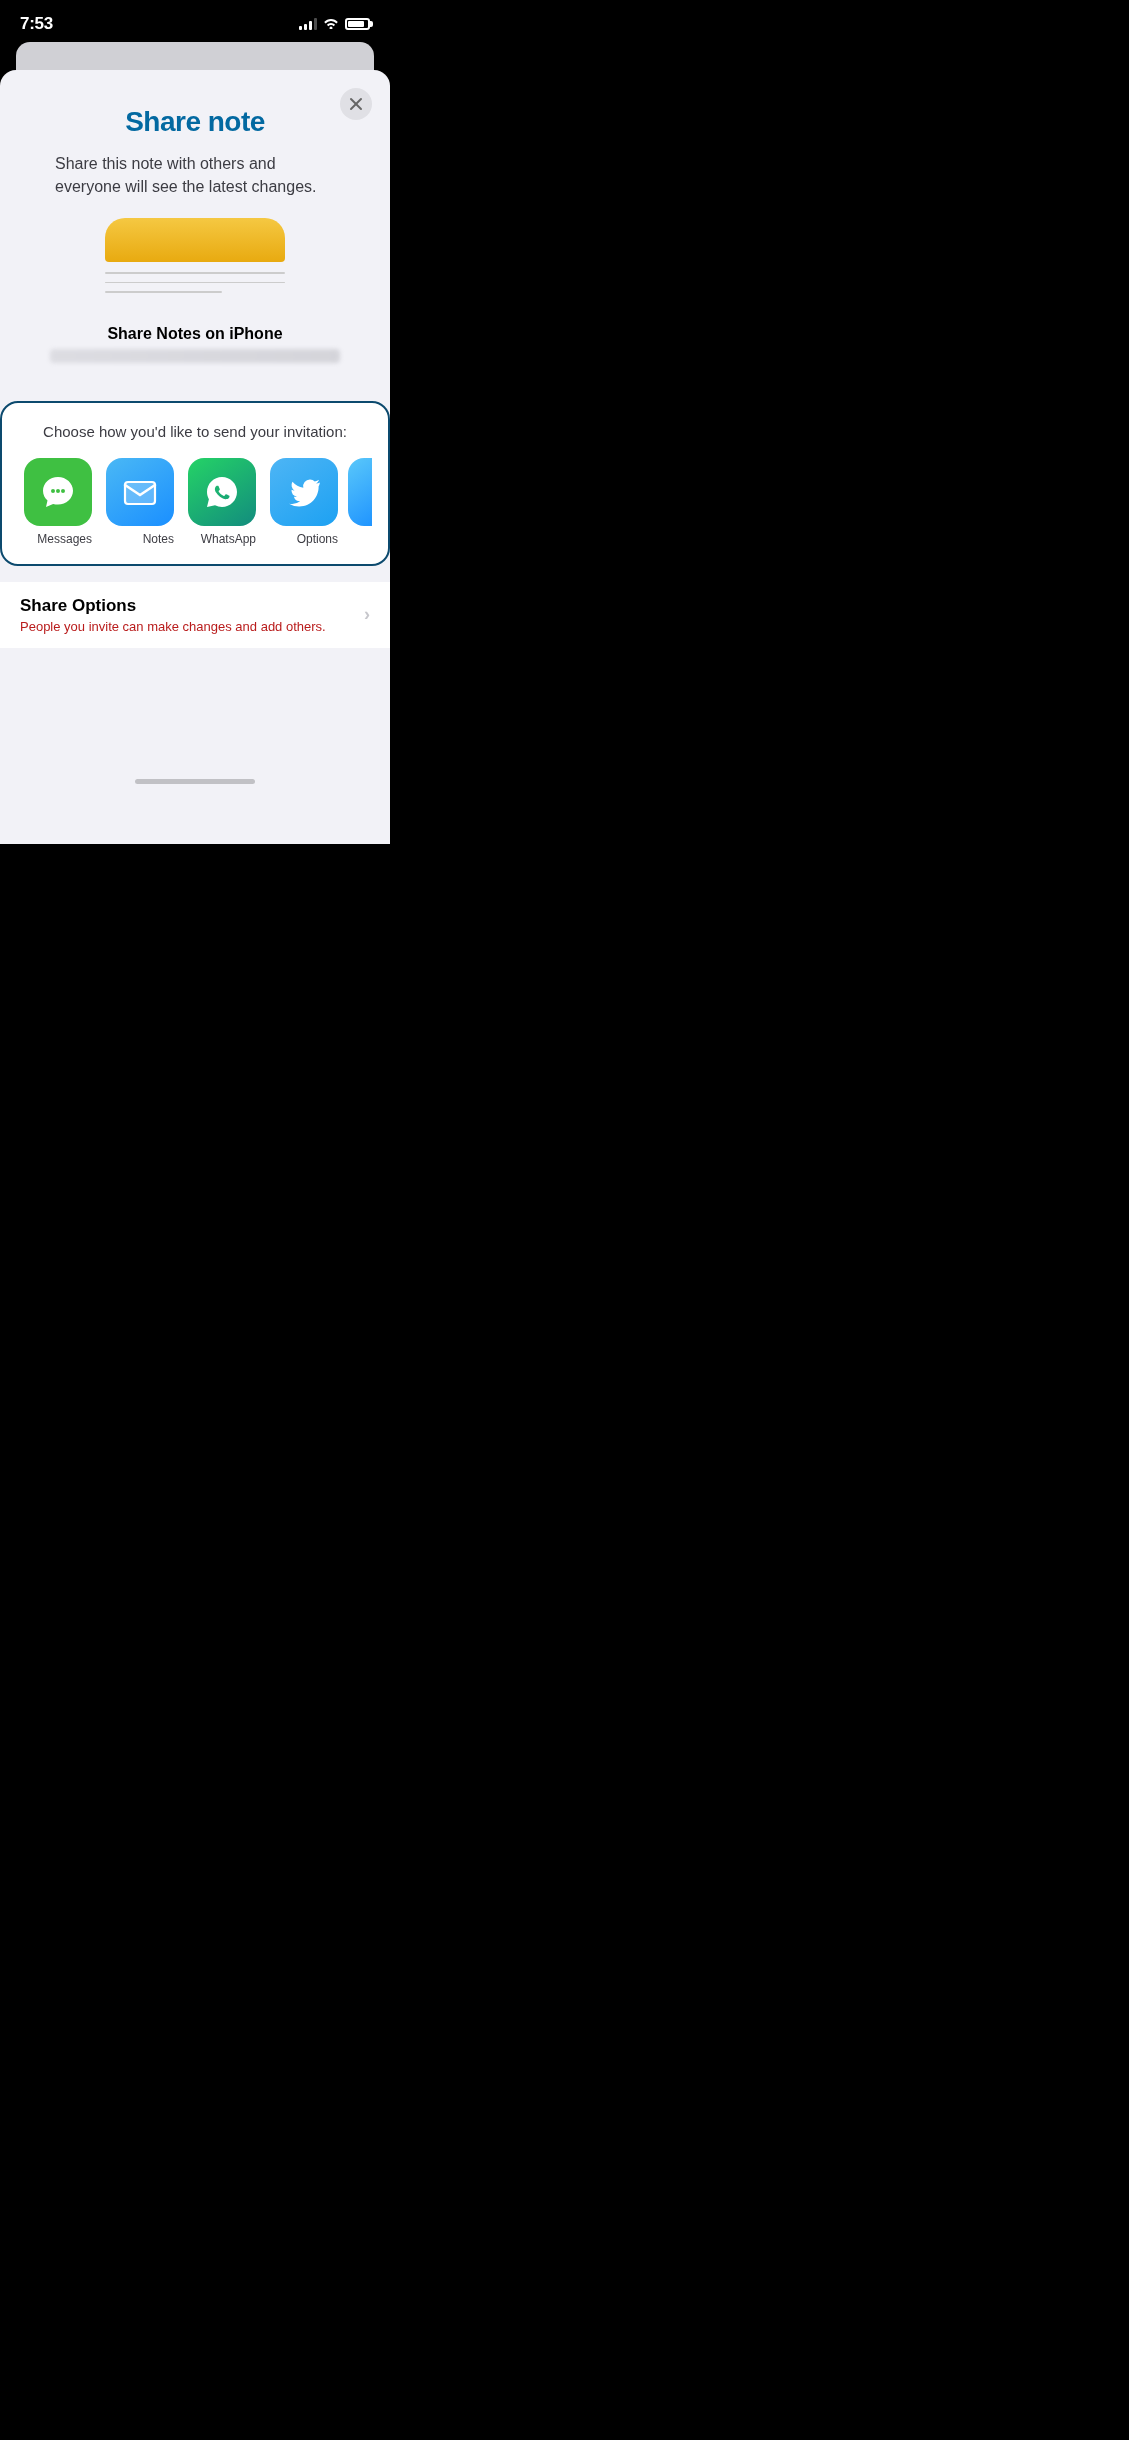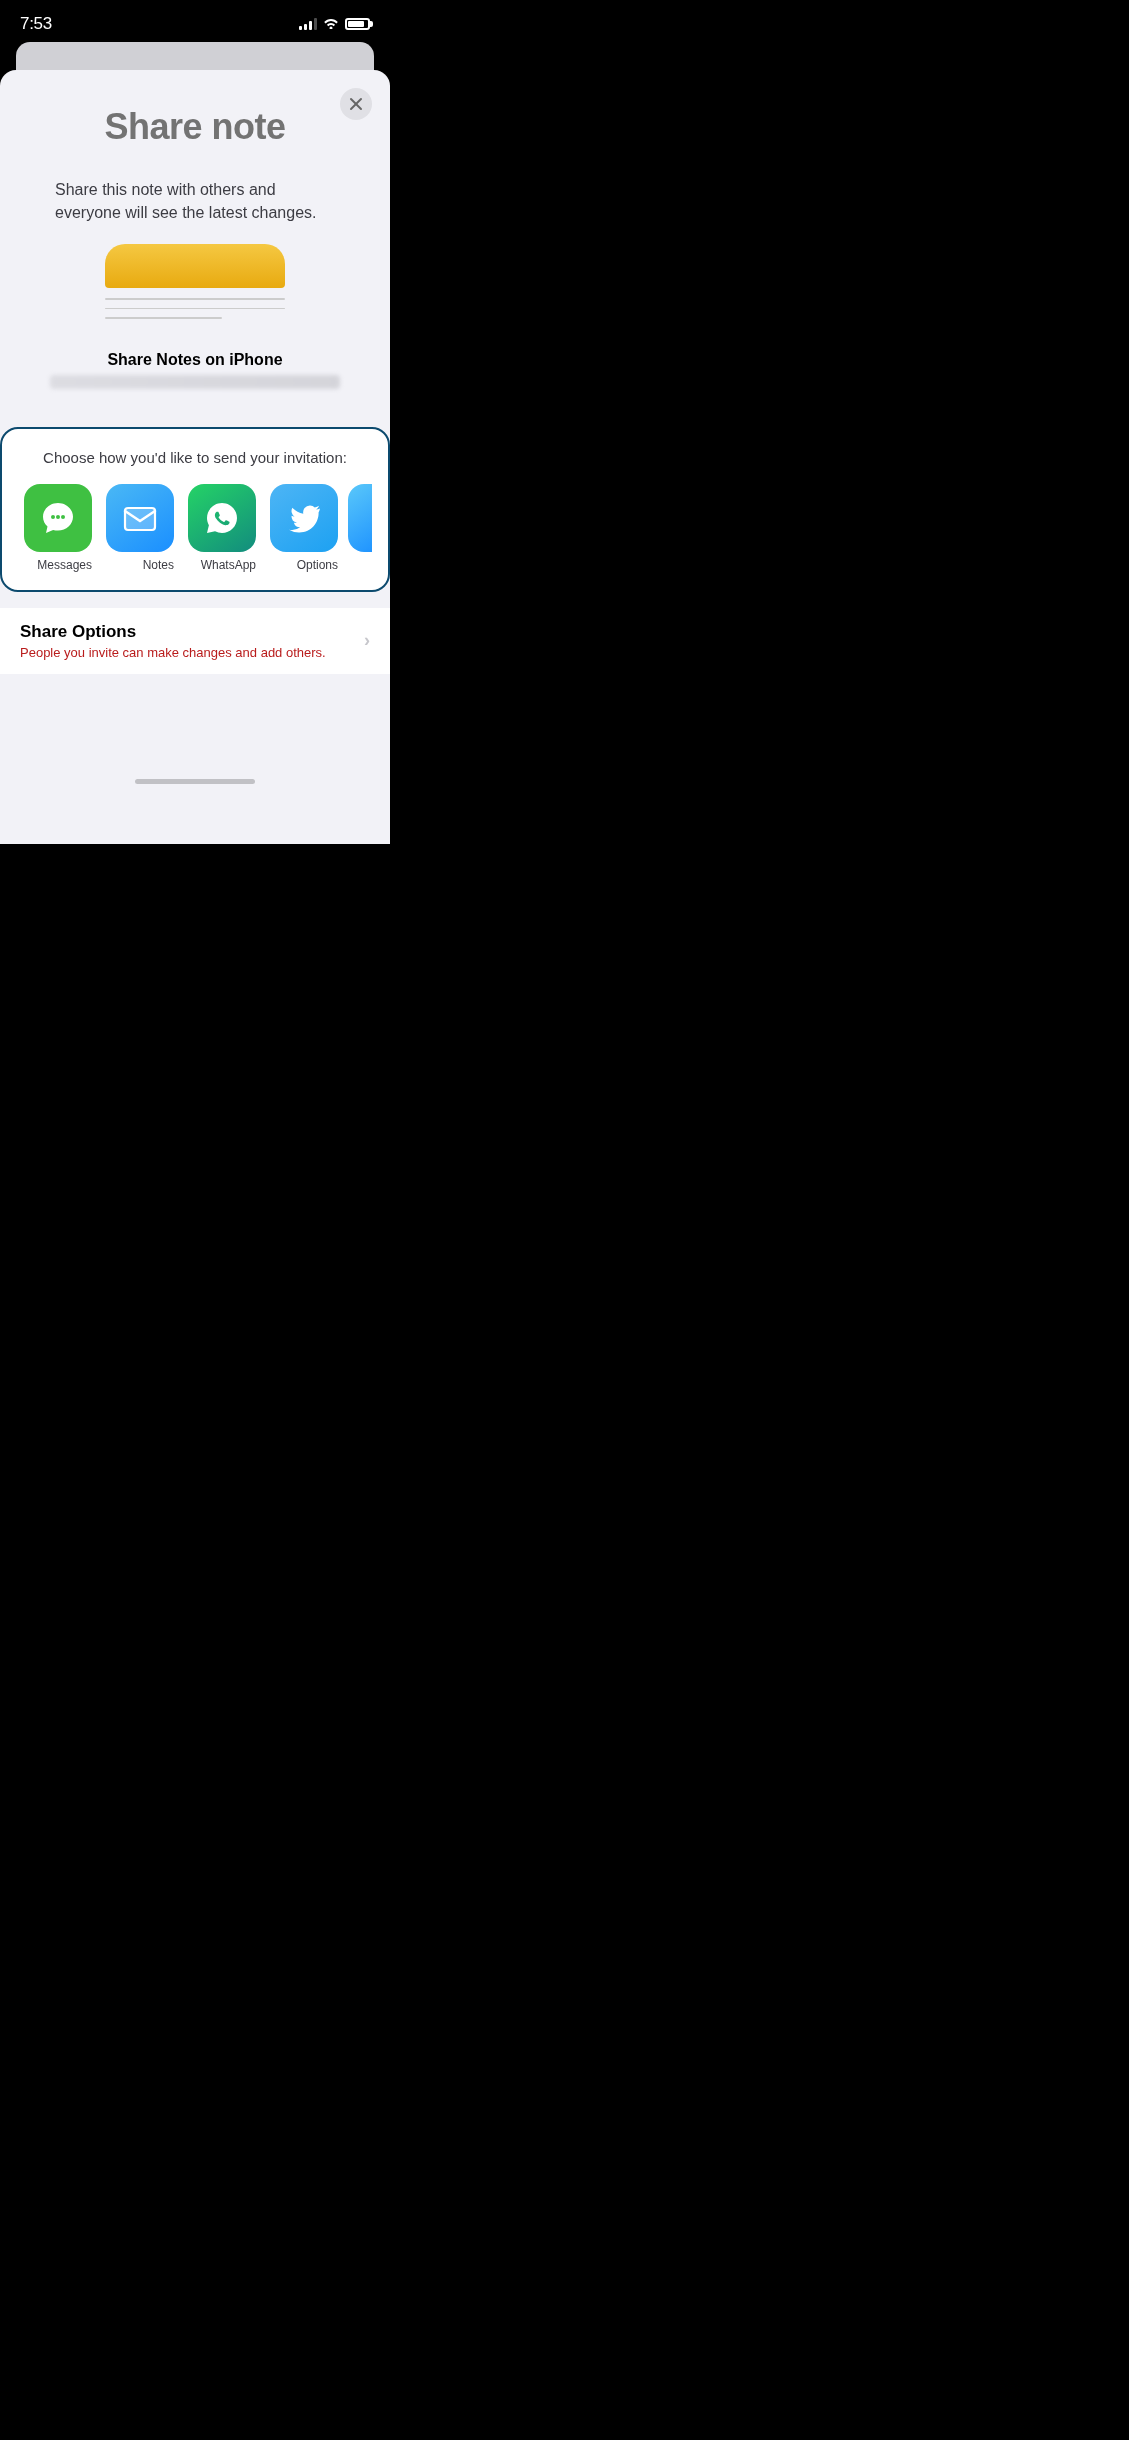--- a/index.html
+++ b/index.html
@@ -22,21 +22,21 @@
       background: #000;
       padding: 14px 20px 8px;
       display: flex;
       justify-content: space-between;
       align-items: center;
     }
 
     .status-time {
       color: #fff;
       font-size: 17px;
-      font-weight: 400;
+      font-weight: 700;
       letter-spacing: -0.3px;
     }
 
     .status-icons {
       display: flex;
       align-items: center;
       gap: 6px;
     }
 
     .signal-bars {
@@ -134,25 +134,25 @@
     
     .header-section {
       padding: 36px 24px 20px;
       display: flex;
       flex-direction: column;
       align-items: center;
       width: 100%;
     }
 
     .share-title {
-      font-size: 36px;
+      font-size: 28px;
       font-weight: 700;
-      color: #737373;
+      color: #0369a1;
       text-align: center;
-      margin-bottom: 30px;
+      margin-bottom: 14px;
       letter-spacing: -0.5px;
     }
 
     .share-desc {
       font-size: 16px;
       color: #3c3c43;
       text-align: left;
       line-height: 1.45;
       max-width: 280px;
       margin-bottom: 20px;

